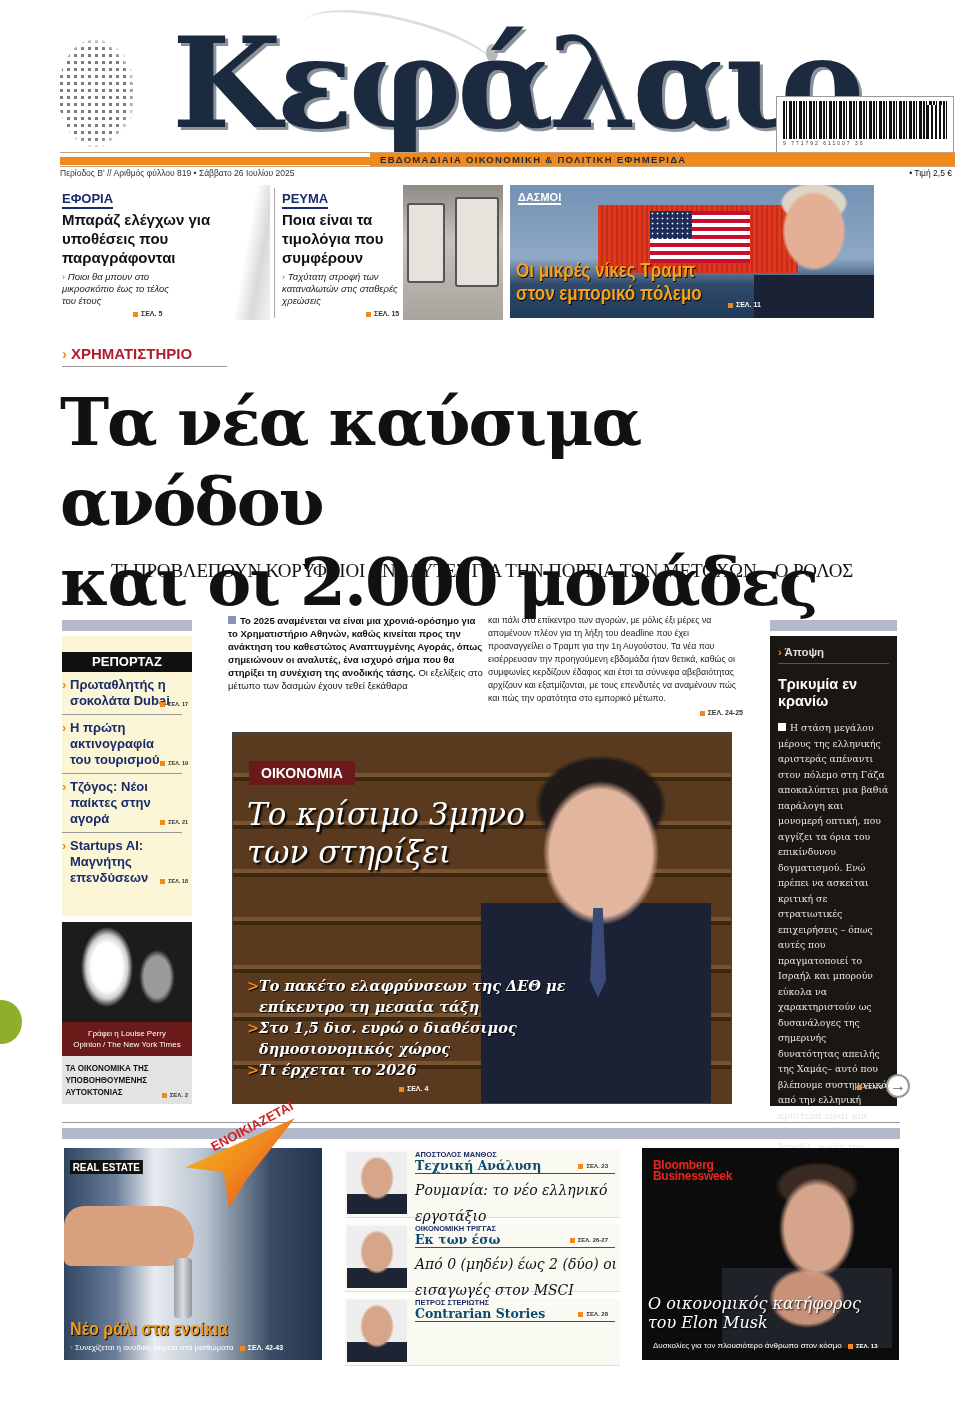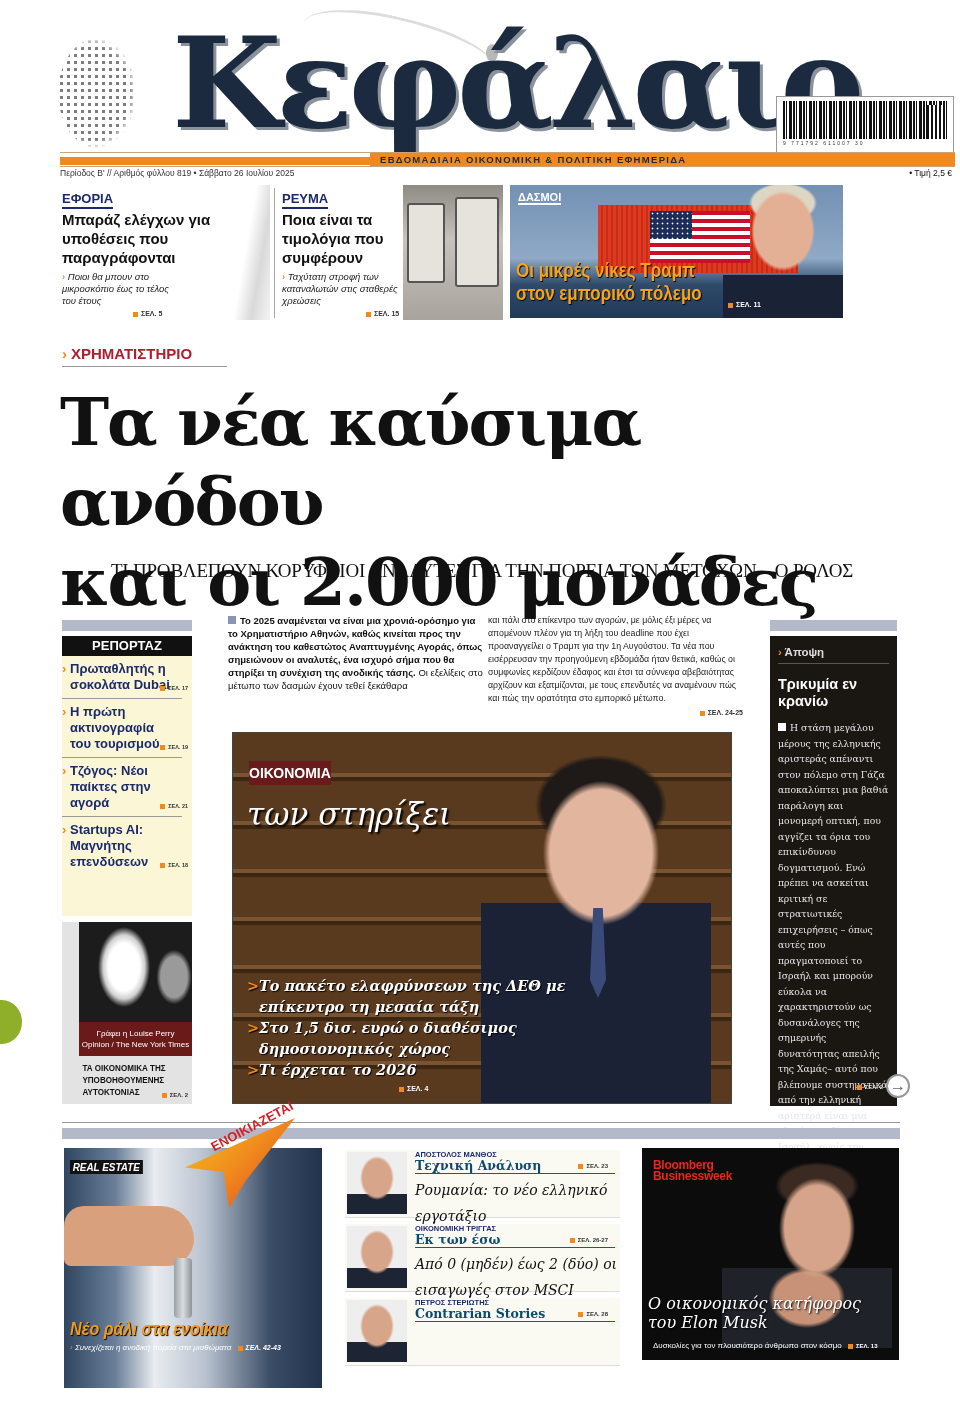--- a/index.html
+++ b/index.html
@@ -39,21 +39,21 @@
   .page-ref { font-size: 7px; font-weight: bold; color: #333; white-space: nowrap; }
   .page-ref::before { content: ""; display: inline-block; width: 5px; height: 5px; background: #f08a1e; margin-right: 3px; vertical-align: middle; }
   .papers-img { left: 175px; top: 0; width: 95px; height: 135px;
     background: linear-gradient(100deg, #fff 0%, #fff 20%, #d9d9d9 35%, #f2f2f2 50%, #bdbdbd 60%, #f7f7f7 75%, #d0d0d0 100%); }
   .papers-img::before { content: ""; position: absolute; left: 55px; top: 0; width: 30px; height: 70px; background: #2a2a2a; }
   .meter-img { left: 125px; top: 0; width: 100px; height: 135px;
     background: linear-gradient(180deg, #8e8a84 0%, #c7c2bb 40%, #a8a39c 100%); }
   .meter-box { position: absolute; border: 2px solid #555; background: #e6e2dc; border-radius: 3px; }
   .divider-v { width: 1px; background: #aaa; }
 
-  .tariff { left: 510px; top: 185px; width: 333px; height: 133px; overflow: hidden;
+  .tariff { left: 510px; top: 185px; width: 364px; height: 133px; overflow: hidden;
     background: linear-gradient(180deg, #7391b4 0%, #8fa9c6 55%, #2f4a6a 75%, #203a58 100%); }
   .container { position: absolute; left: 88px; top: 20px; width: 200px; height: 68px;
     background: repeating-linear-gradient(90deg, #e0391f 0 3px, #c42d17 3px 5px); }
   .flag { position: absolute; left: 52px; top: 6px; width: 100px; height: 52px;
     background: repeating-linear-gradient(180deg, #c8102e 0 4px, #fff 4px 8px); }
   .flag::before { content: ""; position: absolute; left: 0; top: 0; width: 42px; height: 28px;
     background: radial-gradient(circle, #fff 0.8px, transparent 1.1px) 0 0/5px 5px, #1e2c5a; }
   .trump { position: absolute; right: 0; top: 0; width: 120px; height: 133px;
     background: radial-gradient(ellipse 32px 40px at 60px 46px, #e4b095 0 90%, transparent 100%),
                 radial-gradient(ellipse 34px 20px at 60px 18px, #ddd6c4 0 90%, transparent 100%),
@@ -65,71 +65,71 @@
   
   .section-tag { left: 62px; top: 345px; font-weight: bold; font-size: 15px; color: #b01e2e; }
   .section-tag::before { content: "›"; color: #f08a1e; margin-right: 4px; }
   .section-rule { left: 62px; top: 366px; width: 165px; height: 1px; background: #999; }
   .headline { left: 60px; top: 382px; width: 850px; font-family: "DejaVu Serif", serif; font-weight: bold; font-size: 66px; line-height: 80px; color: #111; letter-spacing: -2px; }
   .subhead { left: 62px; top: 560px; width: 840px; font-family: "Liberation Serif", serif; font-size: 19px; line-height: 22px; color: #111; text-align: center; letter-spacing: -0.2px; }
 
   
   .gray-strip { height: 11px; background: #b4b9c9; }
   .reportaz { left: 62px; top: 636px; width: 130px; height: 280px; background: #fbf7d6; }
-  .reportaz .head { background: #111; color: #fff; font-weight: bold; font-size: 13px; text-align: center; height: 20px; line-height: 20px; }
+  .reportaz .head { background: #111; color: #fff; font-weight: bold; font-size: 13px; text-align: center; height: 20px; line-height: 20px; margin-top: 16px; }
   .rep-item { position: relative; padding: 5px 4px 5px 8px; border-bottom: 1px solid #999; margin: 0 10px 0 0; }
   .rep-item:last-child { border-bottom: none; }
   .rep-item .t { font-weight: bold; font-size: 13px; line-height: 16px; color: #1b2a6a; }
   .rep-item .t::before { content: "›"; color: #f08a1e; position: absolute; left: 0; }
   .rep-item .page-ref { position: absolute; right: -6px; bottom: 7px; font-size: 5.5px; }
 
-  .opinion-box { left: 62px; top: 922px; width: 130px; height: 182px; background: #e3e3e3; padding-left: 17px; }
+  .opinion-box { left: 62px; top: 922px; width: 130px; height: 182px; background: #e3e3e3; }
   .opinion-img { height: 100px; background: radial-gradient(ellipse 26px 40px at 45px 45px, #fff 0 60%, #cfcfcf 80%, transparent 100%), radial-gradient(ellipse 22px 34px at 95px 55px, #9a9a9a 0 60%, transparent 80%), #1c1c1c; }
   .opinion-byline { height: 34px; background: #6b1a1a; color: #fff; font-size: 8px; text-align: center; padding-top: 6px; line-height: 11px; }
   .opinion-title { padding: 6px 4px; font-weight: bold; font-size: 9.5px; line-height: 12px; color: #111; transform: scaleX(0.85); transform-origin: left; width: 150px; }
   .opinion-box .page-ref { position: absolute; right: 4px; bottom: 6px; font-size: 6px; }
 
   
   .lead-col1 { left: 228px; top: 614px; width: 255px; font-size: 9.5px; line-height: 13px; }
   .lead-col1 .bold { font-weight: bold; color: #111; }
   .lead-col1 .bold::before { content: ""; display: inline-block; width: 8px; height: 8px; background: #8a93b4; margin-right: 4px; }
   .lead-col2 { left: 488px; top: 614px; width: 255px; font-size: 8.8px; line-height: 13px; color: #222; }
   .lead-col2 .page-ref { display: block; text-align: right; margin-top: 1px; }
 
   
   .econ { left: 232px; top: 732px; width: 500px; height: 372px; overflow: hidden; border: 1px solid #444;
     background: repeating-linear-gradient(180deg, #5a3a1e 0 40px, #7a5430 40px 44px, #3c2713 44px 48px); }
   .econ .man { position: absolute; right: 20px; top: 20px; width: 230px; height: 352px;
     background: radial-gradient(ellipse 58px 72px at 120px 100px, #e2b59e 0 88%, transparent 100%),
                 radial-gradient(ellipse 66px 50px at 120px 52px, #1f1a17 0 90%, transparent 100%),
                 linear-gradient(180deg, transparent 0 150px, #1b2236 150px); }
   .econ .tie { position: absolute; right: 125px; top: 175px; width: 16px; height: 90px; background: #3a4b7a; clip-path: polygon(20% 0, 80% 0, 100% 80%, 50% 100%, 0 80%); }
-  .econ .kicker { position: absolute; left: 16px; top: 28px; background: #6a1a1a; color: #fff; font-weight: bold; font-size: 14px; padding: 4px 0; }
+  .econ .kicker { position: absolute; left: 16px; top: 28px; background: #6a1a1a; color: #fff; font-weight: bold; font-size: 14px; padding: 4px 12px; }
   .econ .title { position: absolute; left: 14px; top: 62px; font-family: "DejaVu Serif", serif; font-style: italic; font-size: 31px; line-height: 38px; color: #fff; text-shadow: 2px 2px 2px #000; }
   .econ .bullets { position: absolute; left: 14px; top: 242px; width: 320px; }
   .econ .bullet { font-family: "DejaVu Serif", serif; font-style: italic; font-weight: bold; font-size: 14.5px; line-height: 21px; color: #fff; padding-left: 12px; position: relative; text-shadow: 1px 1px 1px #000; }
   .econ .bullet::before { content: ">"; color: #f08a1e; position: absolute; left: 0; font-style: normal; }
   .econ .page-ref { position: absolute; left: 166px; top: 352px; color: #fff; }
 
   
   .apopsi { left: 770px; top: 636px; width: 127px; height: 470px; background: #1a1713; color: #eee; padding: 10px 8px; }
   .apopsi .kicker { font-weight: bold; font-size: 11.5px; color: #ddd; border-bottom: 1px solid #555; padding-bottom: 5px; }
   .apopsi .kicker::before { content: "› "; color: #f08a1e; }
   .apopsi .title { font-weight: bold; font-size: 14.5px; line-height: 17px; color: #fff; margin-top: 12px; }
   .apopsi .body { font-family: "DejaVu Serif", serif; font-size: 9.3px; line-height: 15.5px; color: #e6e6e6; margin-top: 10px; }
   .apopsi .body::before { content: ""; display: inline-block; width: 8px; height: 8px; background: #fff; margin-right: 4px; }
   .apopsi .page-ref { position: absolute; right: 14px; bottom: 16px; color: #ddd; font-size: 6px; }
   .arrow-btn { left: 886px; top: 1074px; width: 24px; height: 24px; border-radius: 50%; background: #fff; border: 2px solid #999; color: #666; font-size: 16px; line-height: 19px; text-align: center; font-weight: bold; }
   .green-tab { left: -18px; top: 1000px; width: 40px; height: 44px; border-radius: 50%; background: #8fae2a; }
 
   
   .bottom-rule { left: 62px; top: 1122px; width: 838px; height: 1px; background: #999; }
   .bottom-strip { left: 62px; top: 1128px; width: 838px; }
-  .realestate { left: 64px; top: 1148px; width: 258px; height: 240px; overflow: hidden;
-    background: linear-gradient(90deg, #2f4560 0%, #6b7f9a 20%, #e9ecf0 35%, #b8c2cf 55%, #3b4d66 80%, #22344d 100%); font-style: italic; }
+  .realestate { left: 64px; top: 1148px; width: 258px; height: 212px; overflow: hidden;
+    background: linear-gradient(90deg, #2f4560 0%, #6b7f9a 20%, #e9ecf0 35%, #b8c2cf 55%, #3b4d66 80%, #22344d 100%); }
   .realestate .hand { position: absolute; left: 0; top: 58px; width: 130px; height: 60px; border-radius: 30px 50px 40px 10px; background: #d9a07e; }
   .realestate .key { position: absolute; left: 110px; top: 110px; width: 18px; height: 60px; background: linear-gradient(90deg, #9aa0a6, #d9dde0, #8e949a); border-radius: 4px; }
   .realestate .kicker { position: absolute; left: 6px; top: 12px; background: #111; color: #fff; font-weight: bold; font-size: 11px; padding: 1px 3px; transform: scaleX(0.9); transform-origin: left; }
   .realestate .title { position: absolute; left: 6px; top: 170px; font-weight: bold; font-size: 19px; color: #f39a1c; text-shadow: 1px 1px 1px #000; transform: scaleX(0.85); transform-origin: left; white-space: nowrap; }
   .realestate .sub { position: absolute; left: 6px; top: 195px; font-size: 8px; color: #fff; white-space: nowrap; }
   .realestate .sub::before { content: "› "; color: #f08a1e; }
   .plane { left: 185px; top: 1118px; width: 110px; height: 90px; background: linear-gradient(135deg, #f5c518 0%, #f08a1e 50%, #e53a1f 100%); clip-path: polygon(100% 0, 0 55%, 35% 60%, 40% 100%, 55% 70%); }
   .plane-text { left: 212px; top: 1140px; font-weight: bold; font-size: 13px; color: #d21f1f; transform: rotate(-28deg); transform-origin: left; }
 
   .columnists { left: 345px; top: 1150px; width: 275px; }
@@ -250,20 +250,21 @@
   </div>
   <div class="opinion-title">ΤΑ ΟΙΚΟΝΟΜΙΚΑ ΤΗΣ ΥΠΟΒΟΗΘΟΥΜΕΝΗΣ ΑΥΤΟΚΤΟΝΙΑΣ</div>
   <span class="page-ref">ΣΕΛ. 2</span>
 </div>
 
 <div class="abs econ">
   <div class="man"></div>
   <div class="tie"></div>
   <div class="kicker">ΟΙΚΟΝΟΜΙΑ</div>
   <div class="title">
+    <div>Το κρίσιμο 3μηνο</div>
     <div>των στηρίξει</div>
   </div>
   <div class="bullets">
     <div class="bullet">Το πακέτο ελαφρύνσεων της ΔΕΘ με επίκεντρο τη μεσαία τάξη</div>
     <div class="bullet">Στο 1,5 δισ. ευρώ ο διαθέσιμος δημοσιονομικός χώρος</div>
     <div class="bullet">Τι έρχεται το 2026</div>
   </div>
   <div class="page-ref">ΣΕΛ. 4</div>
 </div>
 

